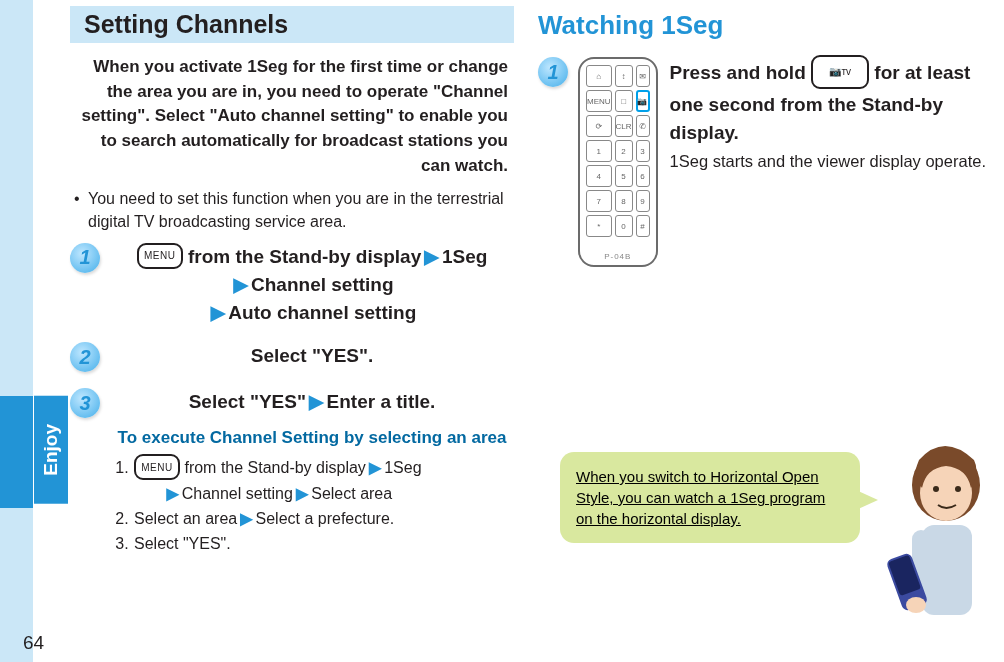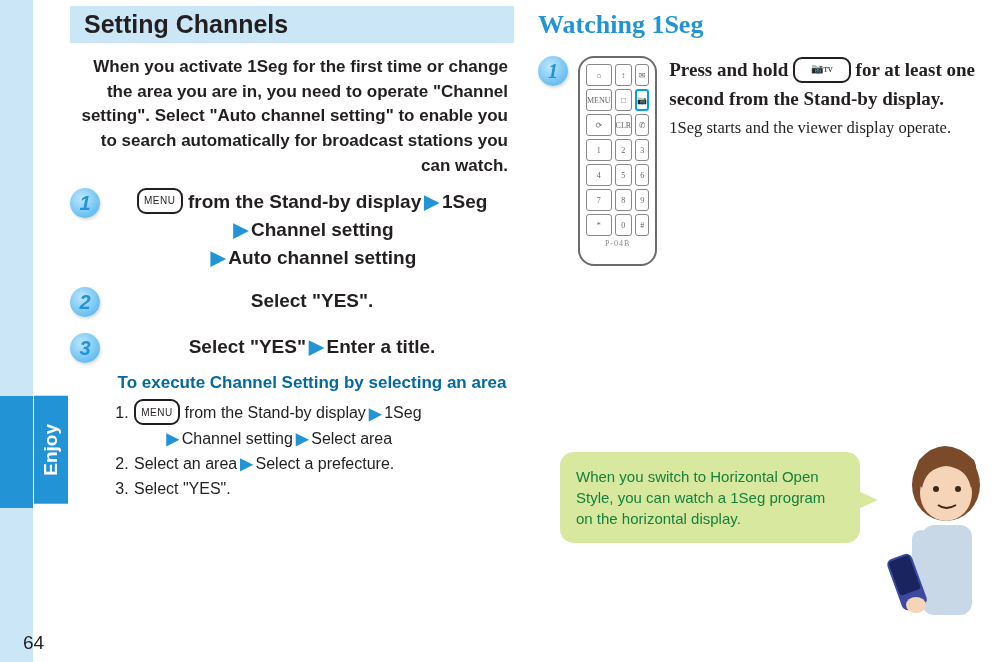--- a/index.html
+++ b/index.html
@@ -1,50 +1,50 @@
 <!DOCTYPE html>
 <html><head>
 <meta charset="utf-8">
 <style>
   * { box-sizing: border-box; margin: 0; padding: 0; }
   html, body { width: 1004px; height: 662px; font-family: Arial, Helvetica, sans-serif; background: #fff; color: #231f20; }
   .page { position: relative; width: 1004px; height: 662px; overflow: hidden; }
   .content { display: flex; padding-left: 70px; padding-top: 6px; padding-right: 10px; }
   .col { flex: 1 1 50%; padding-right: 18px; }
-  .col.right { padding-left: 6px; padding-right: 0; font-family: Liberation Serif, serif; }
+  .col.right { padding-left: 6px; padding-right: 0; }
   .section-title-band { background: #cbe7f7; padding: 4px 10px 4px 14px; margin-bottom: 12px; }
   .section-title { font-size: 25px; font-weight: bold; color: #231f20; }
   .right .section-title-band { background: transparent; padding-left: 0; }
   .right .section-title { color: #2294d6; font-size: 26px; }
   .intro { font-size: 17px; font-weight: bold; line-height: 1.45; margin: 4px 6px 10px 4px; text-align: right; }
   .bullet { font-size: 16px; line-height: 1.4; margin: 0 6px 10px 18px; position: relative; }
   .bullet::before { content: "•"; position: absolute; left: -14px; top: 0; }
   .step { display: flex; margin: 8px 0 16px 0; }
   .stepnum-wrap { width: 40px; flex: 0 0 40px; position: relative; }
   .stepnum { width: 30px; height: 30px; border-radius: 50%; background: radial-gradient(circle at 40% 35%, #bfe7ff 0%, #68bff0 70%, #4fb0e6 100%); box-shadow: 1px 2px 3px rgba(0,0,0,.15); display: flex; align-items: center; justify-content: center; font-size: 20px; font-weight: bold; font-style: italic; color: #2294d6; }
   .step-body { flex: 1; font-size: 19px; font-weight: bold; line-height: 1.45; text-align: center; }
   .menu-btn { display: inline-flex; align-items: center; justify-content: center; border: 2px solid #231f20; border-radius: 9px; min-width: 46px; height: 26px; padding: 0 4px; font-size: 10px; font-weight: normal; letter-spacing: 0.5px; background: #fff; vertical-align: middle; position: relative; top: -2px; }
-  .camtv-btn { display: inline-flex; align-items: center; justify-content: center; border: 2px solid #231f20; border-radius: 9px; min-width: 46px; height: 26px; padding: 0 16px; font-size: 10px; font-weight: normal; background: #fff; vertical-align: middle; position: relative; top: -2px; gap: 2px; }
+  .camtv-btn { display: inline-flex; align-items: center; justify-content: center; border: 2px solid #231f20; border-radius: 9px; min-width: 46px; height: 34px; padding: 0 16px; font-size: 10px; font-weight: normal; background: #fff; vertical-align: middle; position: relative; top: -2px; gap: 2px; }
   .arrow { color: #2294d6; font-weight: bold; padding: 0 3px; }
   .subhead { color: #0369a1; font-size: 17px; font-weight: bold; margin-top: 10px; }
   .sublist { font-size: 16px; font-weight: normal; margin-top: 6px; line-height: 1.55; }
   .sublist .li { display: flex; }
   .sublist .lin { width: 24px; flex: 0 0 24px; }
   
   .watch-row { display: flex; gap: 12px; }
   .phone-illus { width: 130px; height: 210px; border: 2px solid #6b6b6b; border-radius: 16px; padding: 6px 6px 20px 6px; position: relative; background: #fff; }
   .phone-grid { display: grid; grid-template-columns: repeat(3, 1fr); grid-auto-rows: 22px; gap: 3px; }
   .pkey { border: 1px solid #888; border-radius: 3px; font-size: 8px; display:flex; align-items:center; justify-content:center; color:#666; }
   .pkey.highlight { border: 2px solid #00a0e9; }
-  .phone-brand { position:absolute; bottom:16px; left:0; right:0; text-align:center; font-size:8px; color:#888; letter-spacing:1px; }
+  .phone-brand { position:absolute; bottom:4px; left:0; right:0; text-align:center; font-size:8px; color:#888; letter-spacing:1px; }
   .watch-text { font-size: 19px; font-weight: bold; line-height: 1.45; }
   .watch-text .note { font-weight: normal; font-size: 16.5px; margin-top: 4px; }
   
   .bubble-wrap { position: absolute; left: 560px; top: 452px; width: 300px; }
-  .bubble { background: #d9e89f; border-radius: 14px; padding: 14px 16px; font-size: 15px; line-height: 1.4; color: #15803d; position: relative; }
+  .bubble { background: #d9e89f; border-radius: 14px; padding: 14px 16px; font-size: 15px; line-height: 1.4; color: #000000; position: relative; text-decoration: underline; }
   .bubble::after { content: ""; position: absolute; right: -18px; top: 38px; width: 0; height: 0; border-left: 22px solid #d9e89f; border-top: 10px solid transparent; border-bottom: 10px solid transparent; }
   
   .character { position: absolute; right: 0px; top: 435px; width: 130px; height: 220px; }
   
   .side-tab { position: absolute; left: 34px; top: 396px; background: #2294d6; color: #fff; font-size: 19px; font-weight: bold; padding: 28px 6px; writing-mode: vertical-rl; transform: rotate(180deg); text-align: center; }
   .side-stripe { position: absolute; left: 0; top: 0; width: 33px; height: 662px; background: #cbe7f7; }
   .side-stripe-front { position: absolute; left: 0; top: 396px; width: 33px; height: 112px; background: #2294d6; }
   .page-num { position: absolute; left: 23px; bottom: 8px; font-size: 19px; color: #231f20; }
 </style>
 </head>
@@ -56,20 +56,21 @@
   <div class="side-tab">Enjoy</div>
   <div class="page-num">64</div>
 
   <div class="content">
 
     <div class="col">
       <div class="section-title-band">
         <div class="section-title">Setting Channels</div>
       </div>
       <p class="intro">When you activate 1Seg for the first time or change the area you are in, you need to operate "Channel setting". Select "Auto channel setting" to enable you to search automatically for broadcast stations you can watch.</p>
+      <p class="bullet">You need to set this function when you are in the terrestrial digital TV broadcasting service area.</p>
 
       <div class="step">
         <div class="stepnum-wrap">
           <div class="stepnum">1</div>
         </div>
         <div class="step-body">
           <span class="menu-btn">MENU</span><span> from the Stand-by display</span><span class="arrow">▶</span><span>1Seg</span><br>
           <span class="arrow">▶</span><span>Channel setting</span><br>
           <span class="arrow">▶</span><span>Auto channel setting</span>
         </div>

